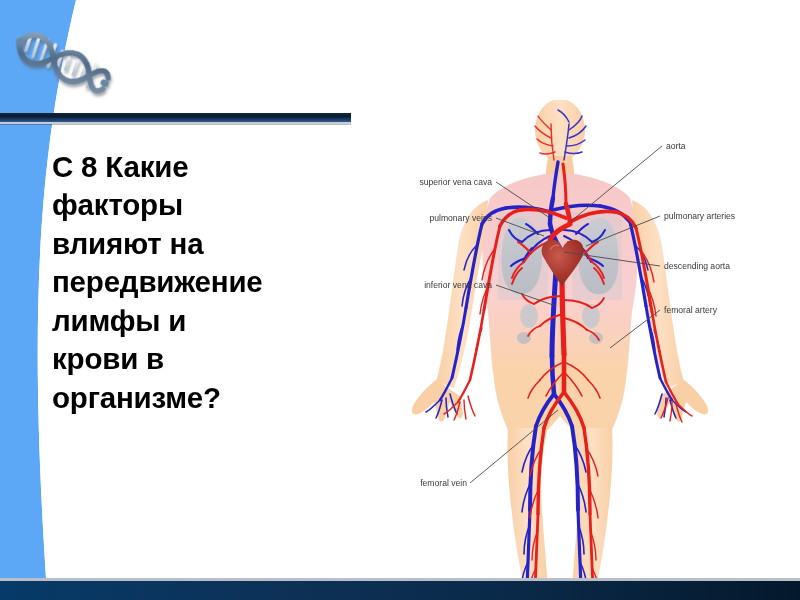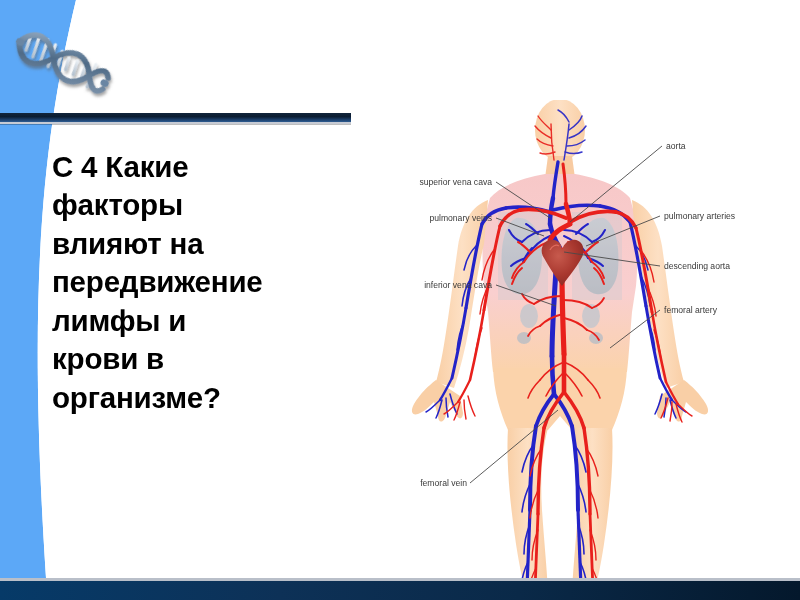--- a/index.html
+++ b/index.html
@@ -137,21 +137,21 @@
         <path d="M8,40 C18,60 34,58 46,40 C58,22 74,20 86,40 C94,53 100,53 104,46" fill="none" stroke="url(#dnaStrand)" stroke-width="5.4" stroke-linecap="round"></path>
 
         <ellipse cx="9" cy="40" rx="4.2" ry="3.4" fill="#6a86a3"></ellipse>
         <ellipse cx="103" cy="40" rx="4.2" ry="3.4" fill="#6a86a3"></ellipse>
       </g>
     </svg>
   </div>
 
   <div class="title-rule"></div>
 
-  <div class="title-text">С 4 Какие
+  <div class="title-text">С 8 Какие
 факторы
 влияют на
 передвижение
 лимфы и
 крови в
 организме?</div>
 
   <div class="anatomy">
     <svg viewBox="0 0 428 500">
       <defs>

